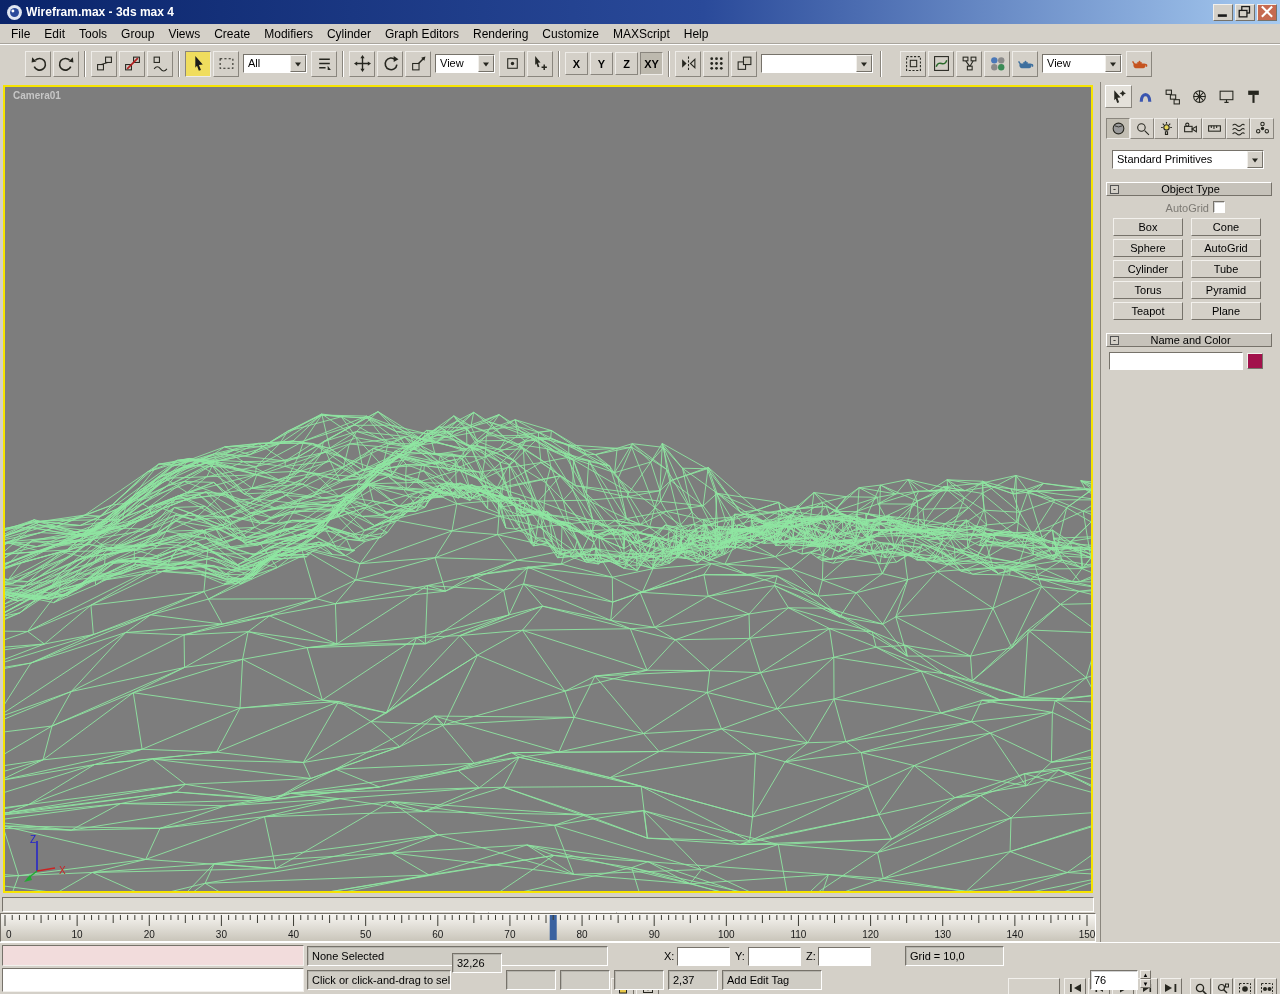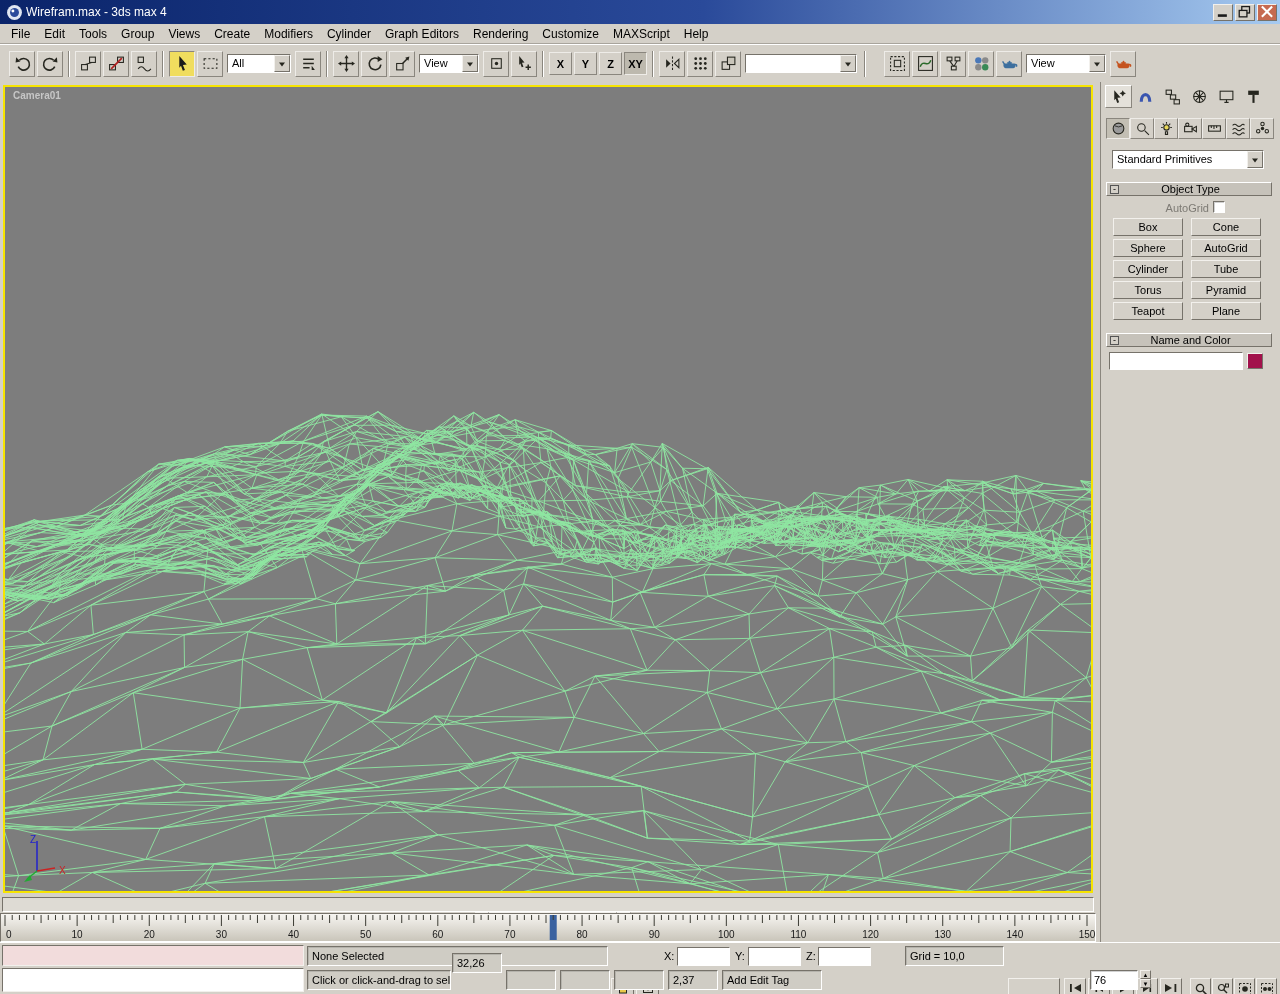--- a/index.html
+++ b/index.html
@@ -9,30 +9,30 @@
   
   .out{border:1px solid;border-color:#f2f0ec #76726a #76726a #f2f0ec;background:#d4d0c8;}
   .in{border:1px solid;border-color:#76726a #f2f0ec #f2f0ec #76726a;}
   .fieldw{border:1px solid;border-color:#76726a #fff #fff #76726a;background:#fff;box-shadow:inset 1px 1px 0 rgba(0,0,0,.18);}
   .fieldg{border:1px solid;border-color:#76726a #fff #fff #76726a;background:#cfccc4;box-shadow:inset 1px 1px 0 rgba(0,0,0,.12);}
   
   .titlebar{position:absolute;left:0;top:0;width:1280px;height:24px;
     background:linear-gradient(90deg,#0a246a 0%,#2a4a9a 55%,#a6caf0 100%);
     display:flex;align-items:center;padding:0 3px;color:#fff;}
   .title-icon{width:17px;height:17px;margin:0 3px;display:flex;align-items:center;justify-content:center;}
-  .title-text{font-size:12px;font-weight:normal;flex:1;white-space:nowrap;}
+  .title-text{font-size:12px;font-weight:bold;flex:1;white-space:nowrap;}
   .winbtn{width:20px;height:17px;margin-left:2px;display:flex;align-items:center;justify-content:center;cursor:default;}
   .winbtn.close-red{background:#c66a50;}
   
   .menubar{position:absolute;left:0;top:24px;width:1280px;height:20px;display:flex;align-items:center;
     padding-left:4px;background:#d4d0c8;border-bottom:1px solid #a8a49c;font-size:12px;}
   .menu-item{padding:2px 7px;white-space:nowrap;}
   
   .toolbar{position:absolute;left:0;top:44px;width:1280px;height:38px;background:#d4d0c8;
-    border-top:1px solid #fff;display:flex;align-items:center;padding-left:8px;}
+    border-top:1px solid #fff;display:flex;align-items:center;padding-left:24px;}
   .tbtn{width:26px;height:26px;margin:0 1px;display:flex;align-items:center;justify-content:center;
     background:#d4d0c8;border:1px solid;border-color:#eeece8 #8a867e #8a867e #eeece8;flex:none;}
   .tbtn svg{width:17px;height:17px;}
   .tbtn.active{background:#f0dd5e;border-color:#8a867e #eeece8 #eeece8 #8a867e;}
   .tbtn.pressed{background:#bdb9ae;border-color:#8a867e #eeece8 #eeece8 #8a867e;}
   .axisbtn{width:23px;height:23px;font-weight:bold;font-size:11px;}
   .sep{width:2px;height:26px;margin:0 4px;border-left:1px solid #8a867e;border-right:1px solid #fff;flex:none;}
   .dropdown{height:19px;display:flex;flex:none;margin:0 3px;background:#fff;
     border:1px solid;border-color:#76726a #fff #fff #76726a;box-shadow:inset 1px 1px 0 rgba(0,0,0,.15);}
   .dd-text{flex:1;padding:2px 3px 0 4px;white-space:nowrap;overflow:hidden;font-size:11px;background:#fff;}

